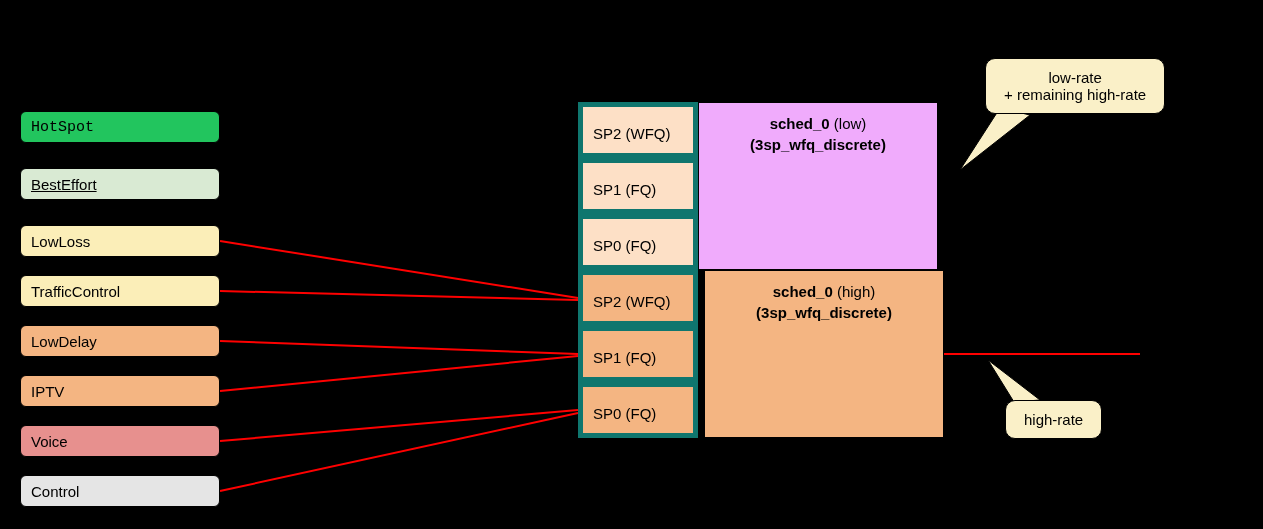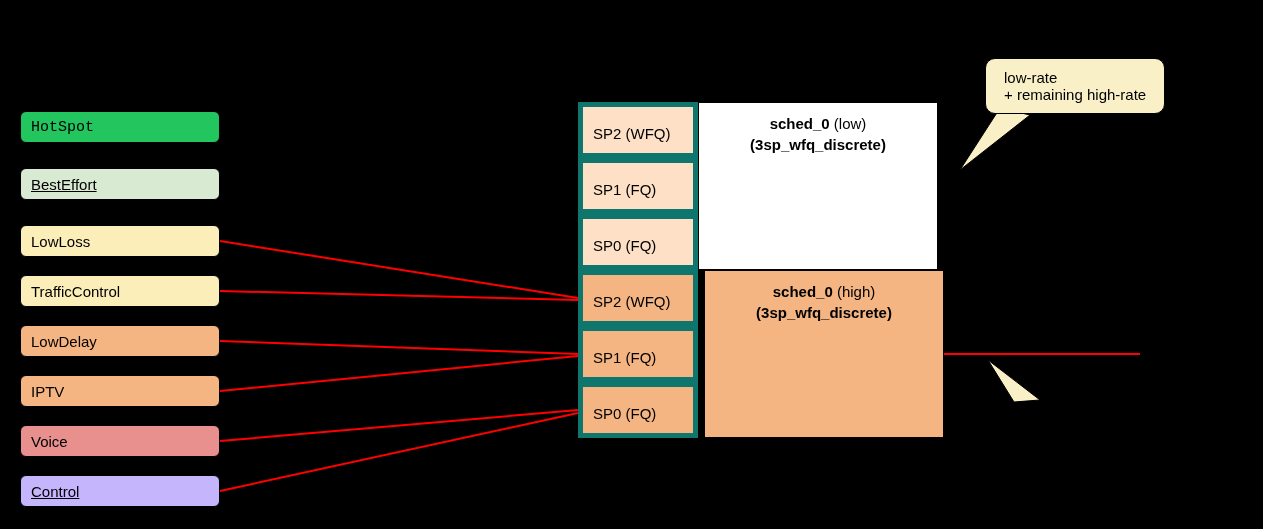--- a/index.html
+++ b/index.html
@@ -52,20 +52,21 @@
   }
   .sp.low{background:#fde0c6;}
   .sp.high{background:#f4b582;}
   
   .bubble{
     position:absolute;
     background:#faf0c8;
     border:1px solid #000;
     border-radius:10px;
     padding:10px 18px;
+    text-align:center;
   }
   svg{position:absolute;left:0;top:0;pointer-events:none;}
 </style>
 </head>
 <body>
 
 <div class="stage">
 
   <svg width="1263" height="529">
     <g id="edge-group" stroke="#f00" stroke-width="2" fill="none">
@@ -83,24 +84,24 @@
   </svg>
 
   <div id="class-container">
       <div class="cls" style="top: 111px; background: #22c55e; font-family: Liberation Mono, monospace;">HotSpot</div>
       <div class="cls" style="top: 168px; background: rgb(217, 234, 211); text-decoration: underline;">BestEffort</div>
       <div class="cls" style="top: 225px; background: rgb(251, 238, 184);">LowLoss</div>
       <div class="cls" style="top: 275px; background: rgb(251, 238, 184);">TrafficControl</div>
       <div class="cls" style="top: 325px; background: rgb(244, 181, 130);">LowDelay</div>
       <div class="cls" style="top: 375px; background: rgb(244, 181, 130);">IPTV</div>
       <div class="cls" style="top: 425px; background: rgb(231, 144, 142);">Voice</div>
-      <div class="cls" style="top: 475px; background: #c4b5fd; text-decoration: underline;">Control</div>
+      <div class="cls" style="top: 475px; background: #e5e5e5;">Control</div>
     </div>
 
-  <div class="sched-block" id="sched-low" style="left: 698px; top: 102px; height: 168px; background: #ffffff;">
+  <div class="sched-block" id="sched-low" style="left: 698px; top: 102px; height: 168px; background: #f0abfc;">
     <div>
       <span class="sched-title">sched_0</span><span> (low)</span>
     </div>
     <div class="sched-sub">(3sp_wfq_discrete)</div>
   </div>
 
   <div class="sched-block" id="sched-high" style="left: 704px; top: 270px; height: 168px; background: rgb(244, 181, 130);">
     <div>
       <span class="sched-title">sched_0</span><span> (high)</span>
     </div>
@@ -115,14 +116,17 @@
   <div id="sp-high-container">
       <div class="sp high" style="top: 270px;">SP2 (WFQ)</div>
       <div class="sp high" style="top: 326px;">SP1 (FQ)</div>
       <div class="sp high" style="top: 382px;">SP0 (FQ)</div>
     </div>
 
   <div class="bubble" id="bubble-top" style="top: 58px; left: 985px;">
     <div>low-rate</div>
     <div>+ remaining high-rate</div>
   </div>
+  <div class="bubble" id="bubble-bottom" style="top: 400px; left: 1005px;">
+    <span>high-rate</span>
+  </div>
 
 </div>
 
 </body></html>

